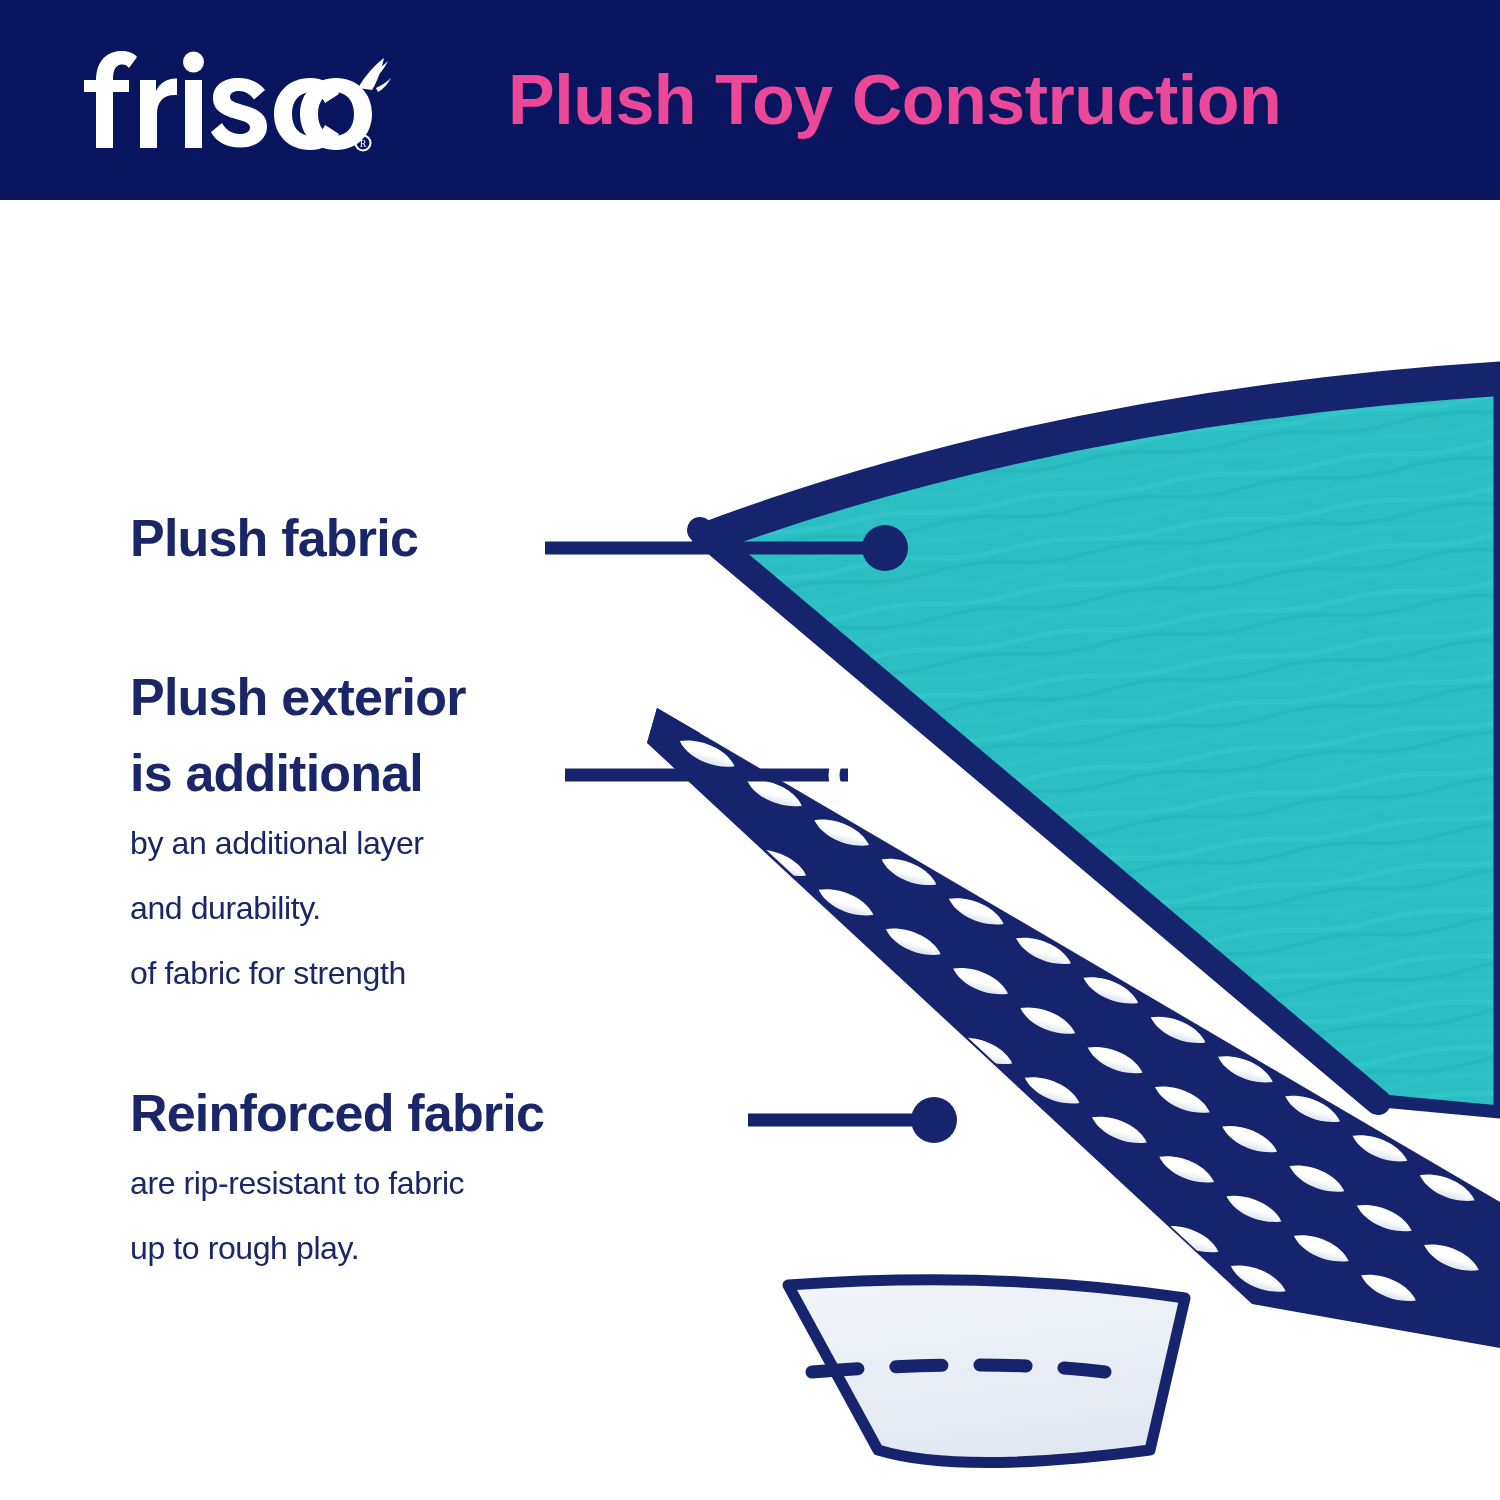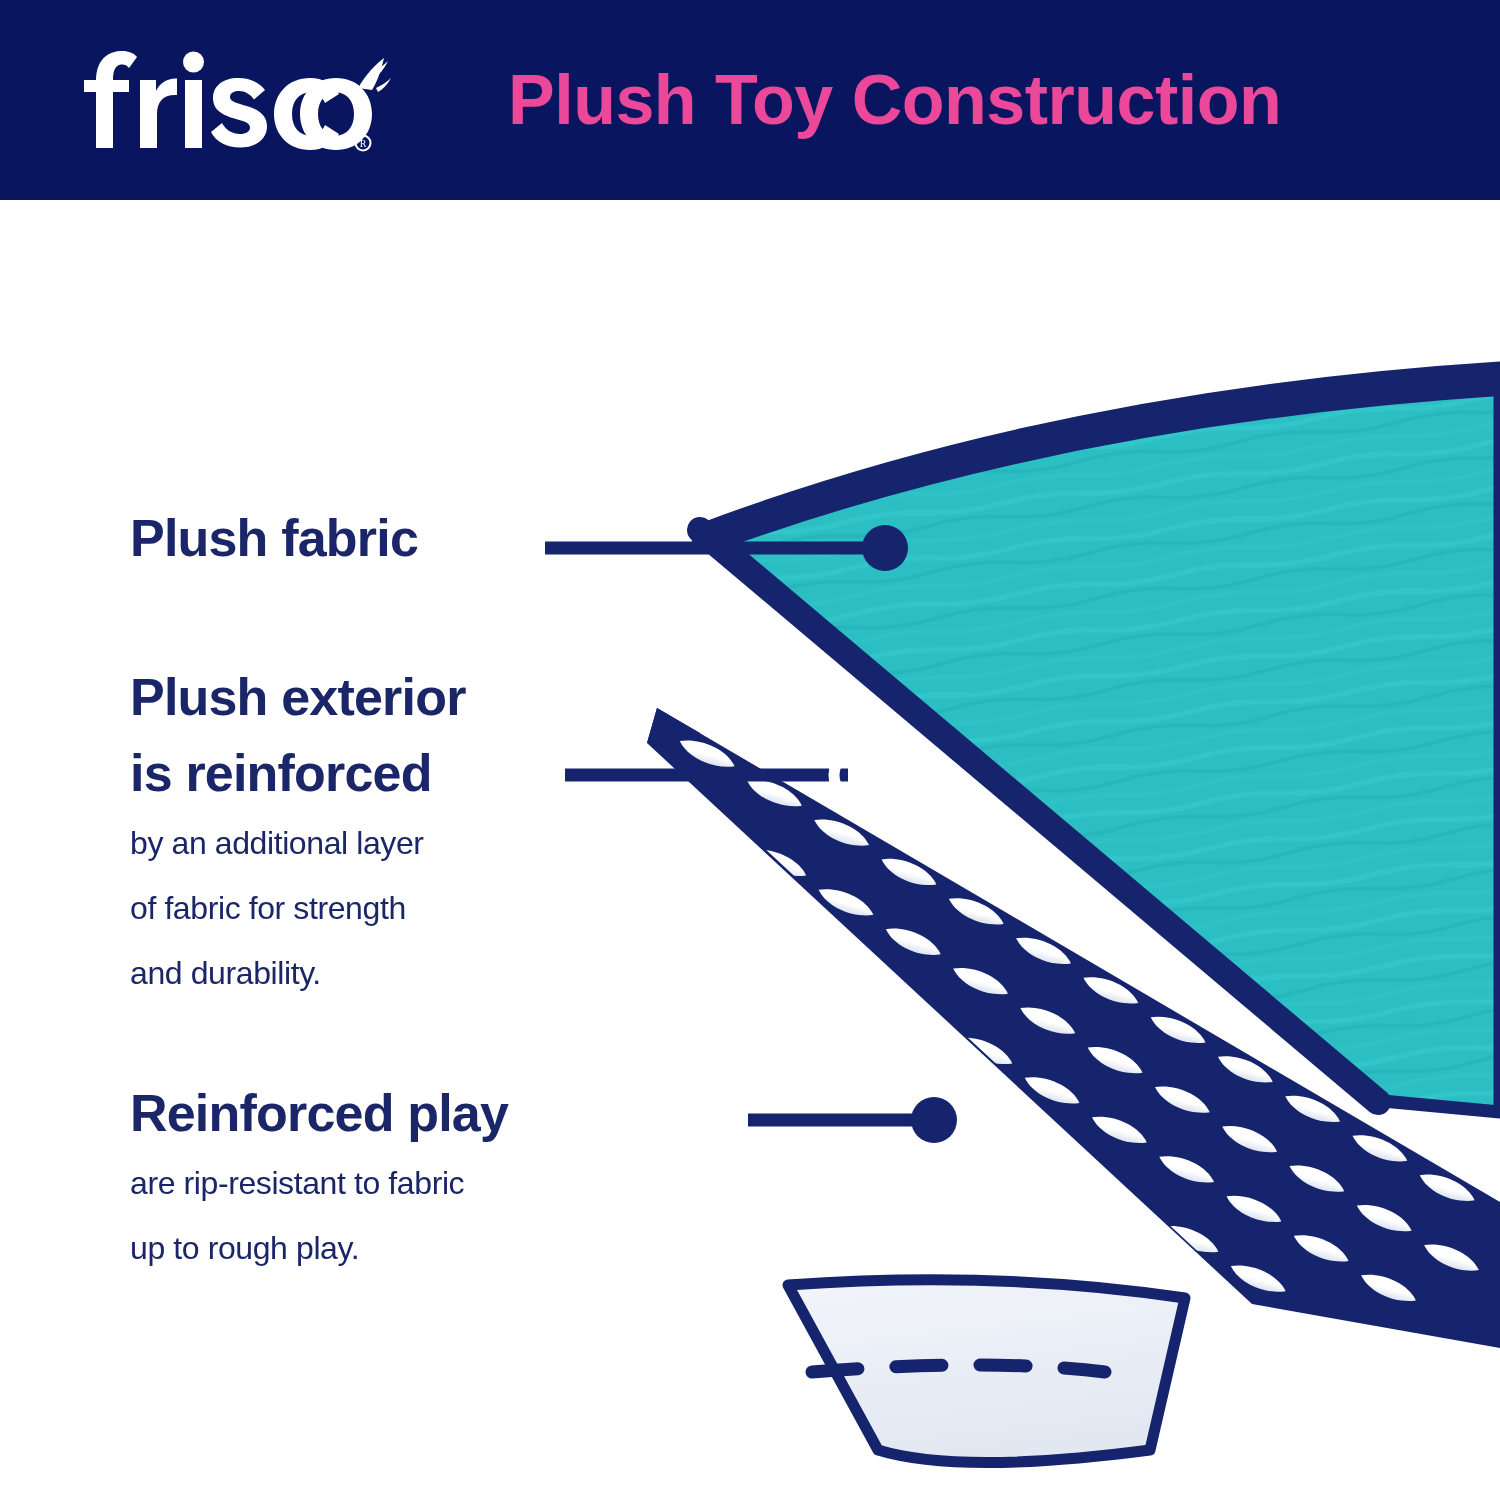--- a/index.html
+++ b/index.html
@@ -419,25 +419,25 @@
       </g>
     </svg>
   </div>
 
   <div class="callout" id="callout-plush-fabric">
     <span class="callout-heading callout-heading-line">Plush fabric</span>
   </div>
 
   <div class="callout" id="callout-plush-exterior">
     <span class="callout-heading callout-heading-line">Plush exterior</span>
-    <span class="callout-heading callout-heading-line">is reinforced</span>
+    <span class="callout-heading callout-heading-line">is additional</span>
     <span class="callout-body callout-body-line">by an additional layer</span>
+    <span class="callout-body callout-body-line">and durability.</span>
     <span class="callout-body callout-body-line">of fabric for strength</span>
-    <span class="callout-body callout-body-line">and durability.</span>
   </div>
 
   <div class="callout" id="callout-reinforced-seams">
-    <span class="callout-heading callout-heading-line">Reinforced play</span>
+    <span class="callout-heading callout-heading-line">Reinforced fabric</span>
     <span class="callout-body callout-body-line">are rip-resistant to fabric</span>
     <span class="callout-body callout-body-line">up to rough play.</span>
   </div>
 
 </div>
 
 </body></html>

